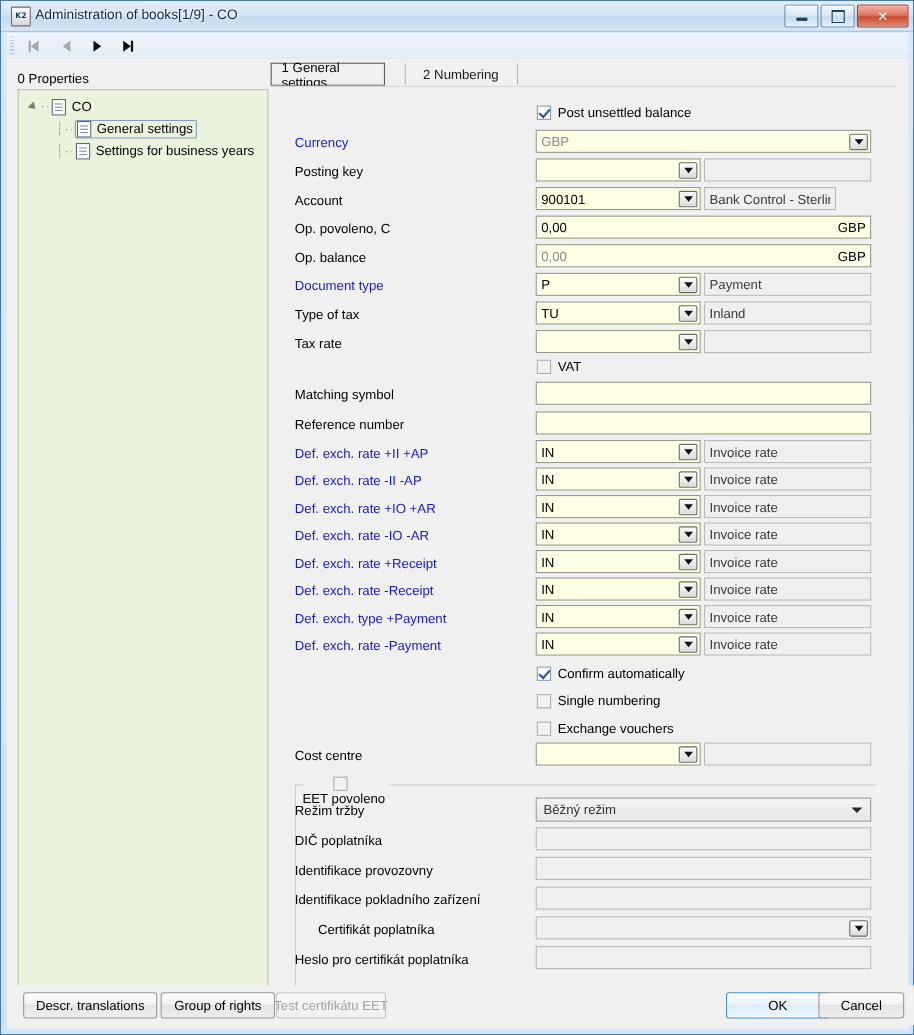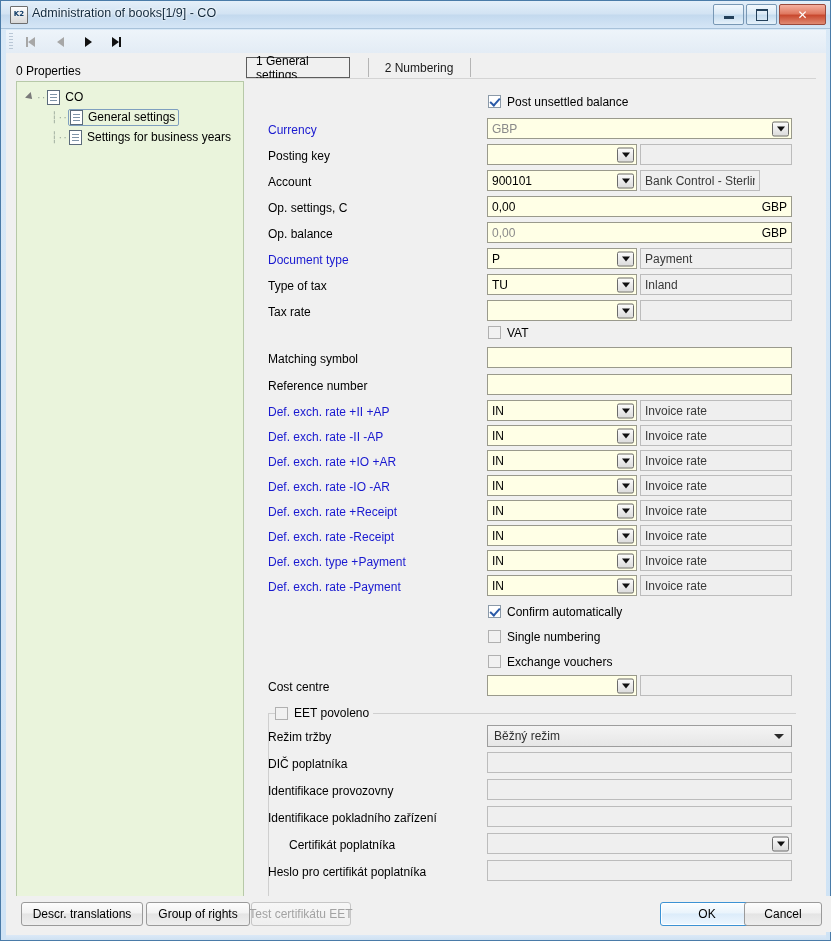--- a/index.html
+++ b/index.html
@@ -229,21 +229,21 @@
   .combo-flat::after {
     content: ""; position: absolute; right: 7px; top: 50%;
     margin-top: -2px;
     width: 0; height: 0;
     border-left: 5px solid transparent;
     border-right: 5px solid transparent;
     border-top: 5px solid #2b2b2b;
   }
 
   
-  .cbrow { position: absolute; display: flex; align-items: flex-start; }
+  .cbrow { position: absolute; display: flex; align-items: flex-end; }
   .cbox {
     width: 13px; height: 13px; box-sizing: border-box;
     background: #ffffff;
     border: 1px solid #8c9aa8;
     margin-right: 6px;
     position: relative; flex: 0 0 auto;
   }
   .cbox.off { background: #f1f1f1; border-color: #b0b0b0; }
   .cbox.on::after {
     content: ""; position: absolute;
@@ -259,21 +259,21 @@
   .groupbox {
     position: absolute;
     box-sizing: border-box;
     border: 1px solid #cfcfcf;
     border-right: none; border-bottom: none;
   }
   .group-head {
     position: absolute; left: 6px; top: -8px;
     background: #f0f0f0;
     padding: 0 4px 0 0;
-    display: flex; align-items: center;
+    display: flex; align-items: center; flex-direction: column;
   }
 
   
   .btnbar {
     position: absolute; left: 5px; bottom: 5px;
     width: 820px; height: 36px;
     background: #f0f0f0;
   }
   .btn {
     position: absolute; top: 6px; height: 24px;
@@ -407,21 +407,21 @@
 
       <div class="lbl" style="left:22px; top:96px;">Account</div>
       <div class="fld" style="left:241px; top:91px; width:150px; height:21px;">
         <span class="val">900101</span>
         <div class="ddbtn"></div>
       </div>
       <div class="fld grey" style="left:394px; top:91px; width:120px; height:21px;">
         <span class="val">Bank Control - Sterling</span>
       </div>
 
-      <div class="lbl" style="left:22px; top:122px;">Op. settings, C</div>
+      <div class="lbl" style="left:22px; top:122px;">Op. povoleno, C</div>
       <div class="fld" style="left:241px; top:117px; width:305px; height:21px;">
         <span class="val">0,00</span>
         <span class="suffix">GBP</span>
       </div>
 
       <div class="lbl" style="left:22px; top:148px;">Op. balance</div>
       <div class="fld disabled-txt" style="left:241px; top:143px; width:305px; height:21px;">
         <span class="val">0,00</span>
         <span class="suffix">GBP</span>
       </div>

